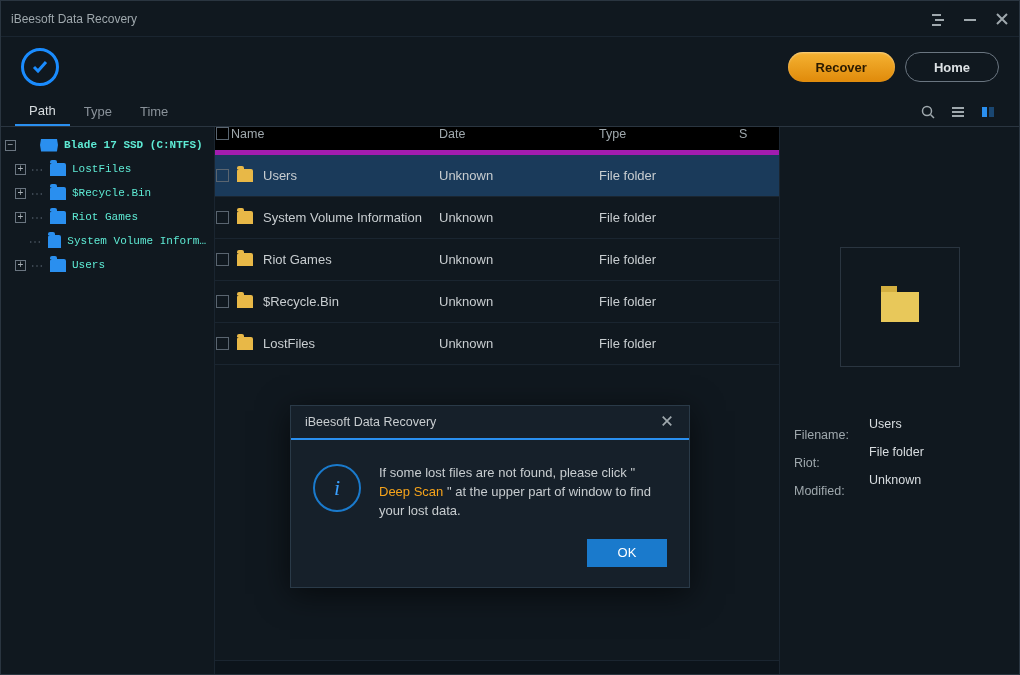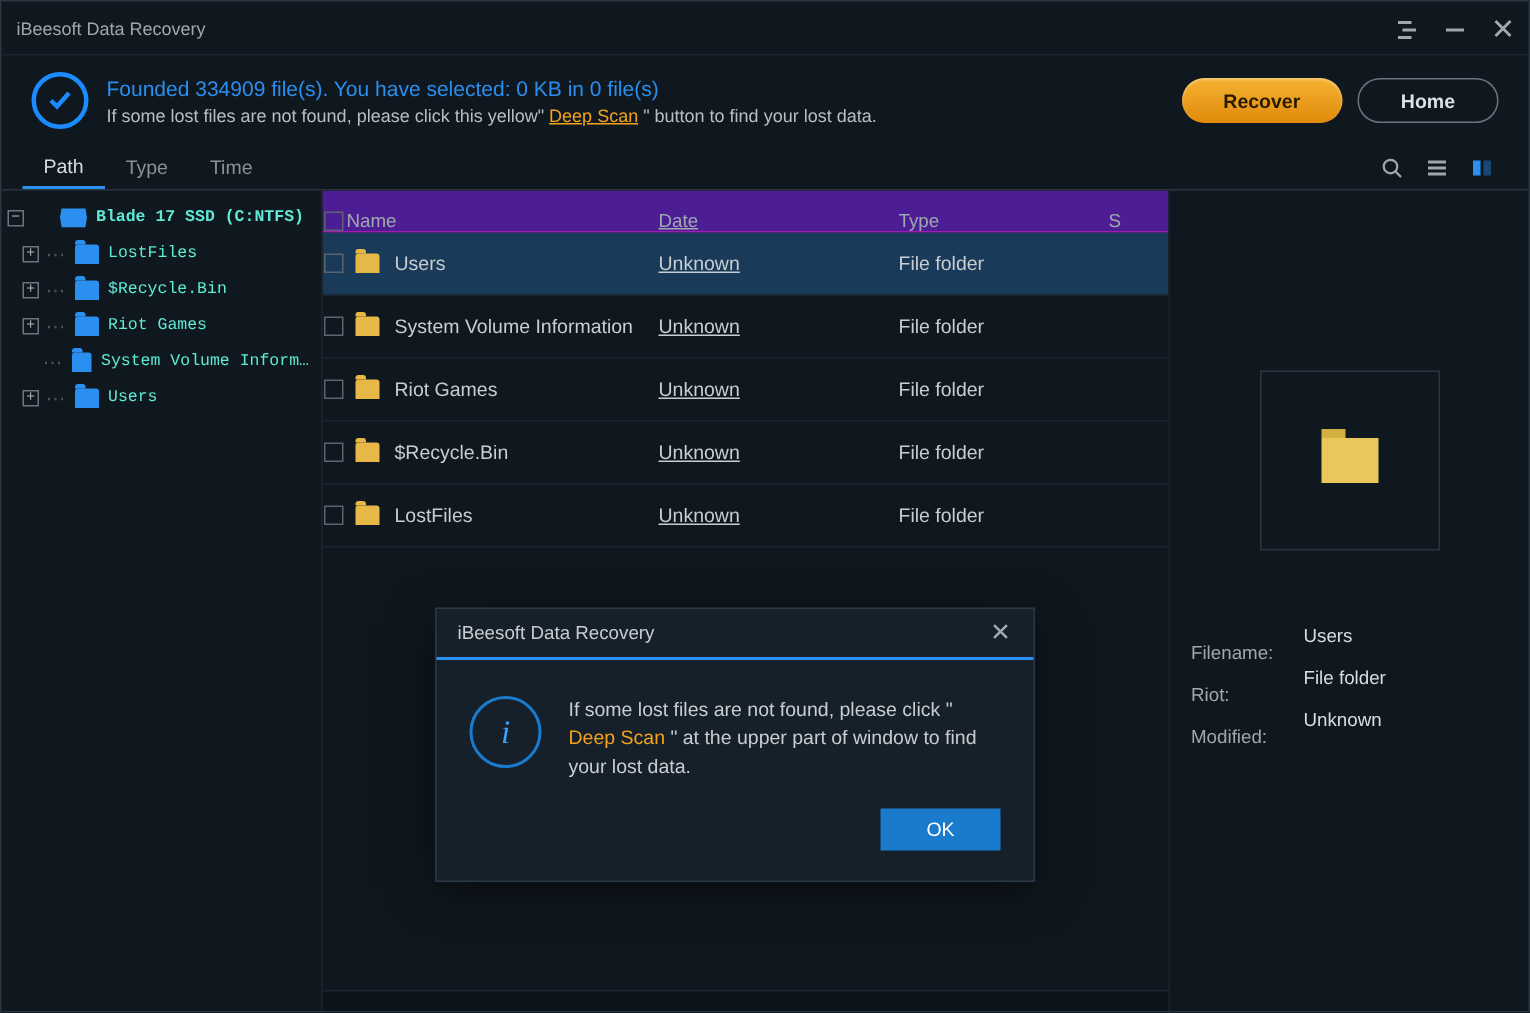--- a/index.html
+++ b/index.html
@@ -31,24 +31,24 @@
 .exp { width: 11px; height: 11px; border: 1px solid #6a7580; color: #a8b0b6; font-size: 10px; display: flex; align-items: center; justify-content: center; margin-right: 4px; line-height: 1; }
 .exp.blank { border: none; }
 .dots { width: 14px; color: #4a5560; text-align: center; }
 .dots.blank { color: transparent; }
 .folder-ic { width: 16px; height: 13px; background: #2a8fef; margin: 0 6px; border-radius: 2px 2px 0 0; position: relative; }
 .folder-ic::before { content: ""; position: absolute; top: -3px; left: 0; width: 7px; height: 3px; background: #2a8fef; border-radius: 2px 2px 0 0; }
 .disk-ic { width: 18px; height: 13px; background: #2a8fef; margin: 0 6px; clip-path: polygon(6% 0,94% 0,100% 50%,94% 100%,6% 100%,0 50%); }
 .tree-label { color: #5eead4; font-size: 11px; overflow: hidden; text-overflow: ellipsis; font-family: Liberation Mono, monospace; }
 .tree-label.drive { font-weight: 600; }
 .main { flex: 1; display: flex; flex-direction: column; overflow: hidden; }
-.grid-head { height: 28px; display: flex; align-items: flex-end; background: #4c1d95; border-bottom: 1px solid #a21caf; font-size: 12.5px; color: #9fa8ad; }
+.grid-head { height: 28px; display: flex; align-items: flex-start; background: #000000; border-bottom: 5px solid #a21caf; font-size: 12.5px; color: #9fa8ad; }
 .col-chk { width: 30px; display: flex; justify-content: center; }
 .col-name { flex: 0 0 210px; padding-left: 2px; }
-.col-date { flex: 0 0 160px; text-decoration: underline; }
+.col-date { flex: 0 0 160px; }
 .col-type { flex: 0 0 140px; }
 .col-size { flex: 0 0 40px; }
 .chk { width: 13px; height: 13px; border: 1px solid #5a6570; display: inline-block; }
 .grid-body { flex: 1; overflow: hidden; }
 .row { height: 42px; display: flex; align-items: center; border-bottom: 1px solid #1a2530; }
 .row.selected { background: #1a3a5a; }
 .row .folder-ic.yellow { background: #e8b847; }
 .row .folder-ic.yellow::before { background: #e8b847; }
 .row-name { display: flex; align-items: center; gap: 4px; }
 .preview { width: 240px; border-left: 1px solid #1a2530; display: flex; flex-direction: column; align-items: stretch; padding-top: 120px; }
@@ -98,26 +98,20 @@
     </div>
   </div>
 
   <div class="header">
     <div class="header-left">
       <div class="check-circle">
         <svg viewBox="0 0 20 20" width="20" height="20">
             <path d="M4 10 L8 14 L16 5" stroke="currentColor" stroke-width="3" fill="none"></path>
           </svg>
       </div>
-      <div class="header-text">
-        <div class="line1">Founded 334909 file(s).  You have selected: 0 KB in 0 file(s)</div>
-        <div class="line2">
-          <span>If some lost files are not found, please click this yellow" </span><span class="deep-scan-link">Deep Scan</span><span> " button to find your lost data.</span>
-        </div>
-      </div>
     </div>
     <div class="header-buttons">
       <button class="btn btn-recover">Recover</button>
       <button class="btn btn-home">Home</button>
     </div>
   </div>
 
   <div class="tabs">
     <div class="tab active">Path</div>
     <div class="tab">Type</div>

